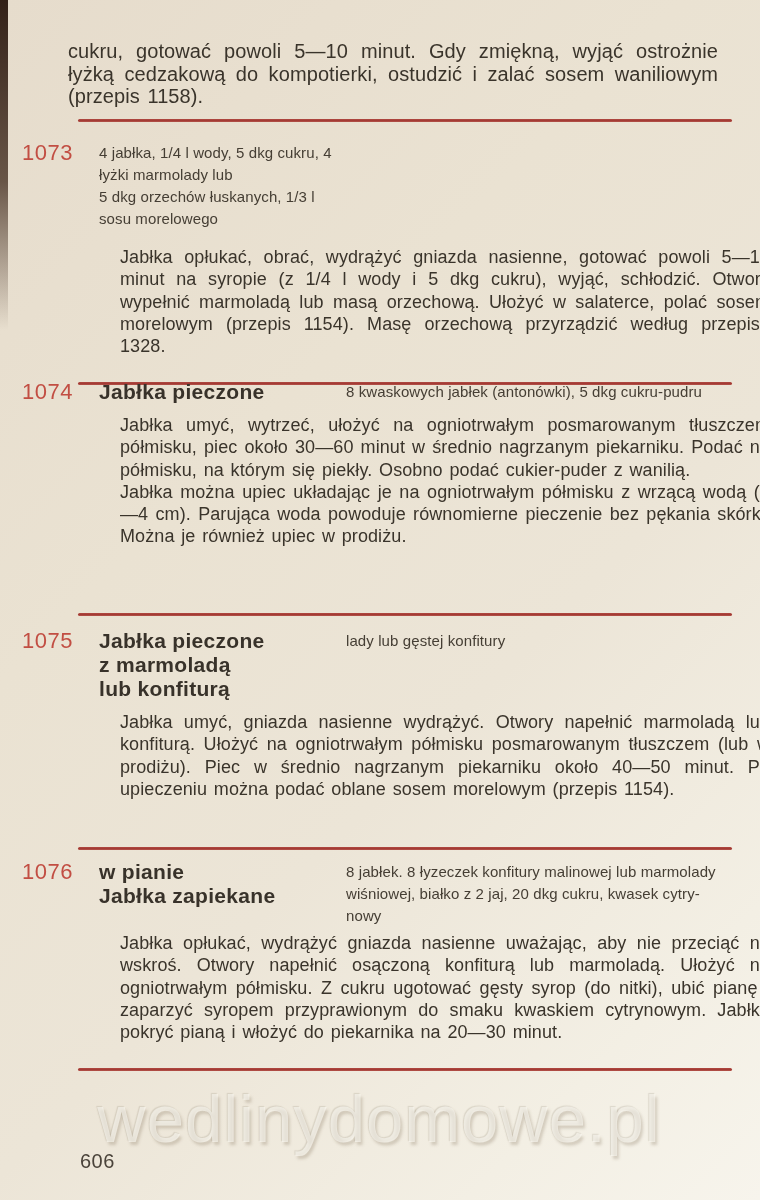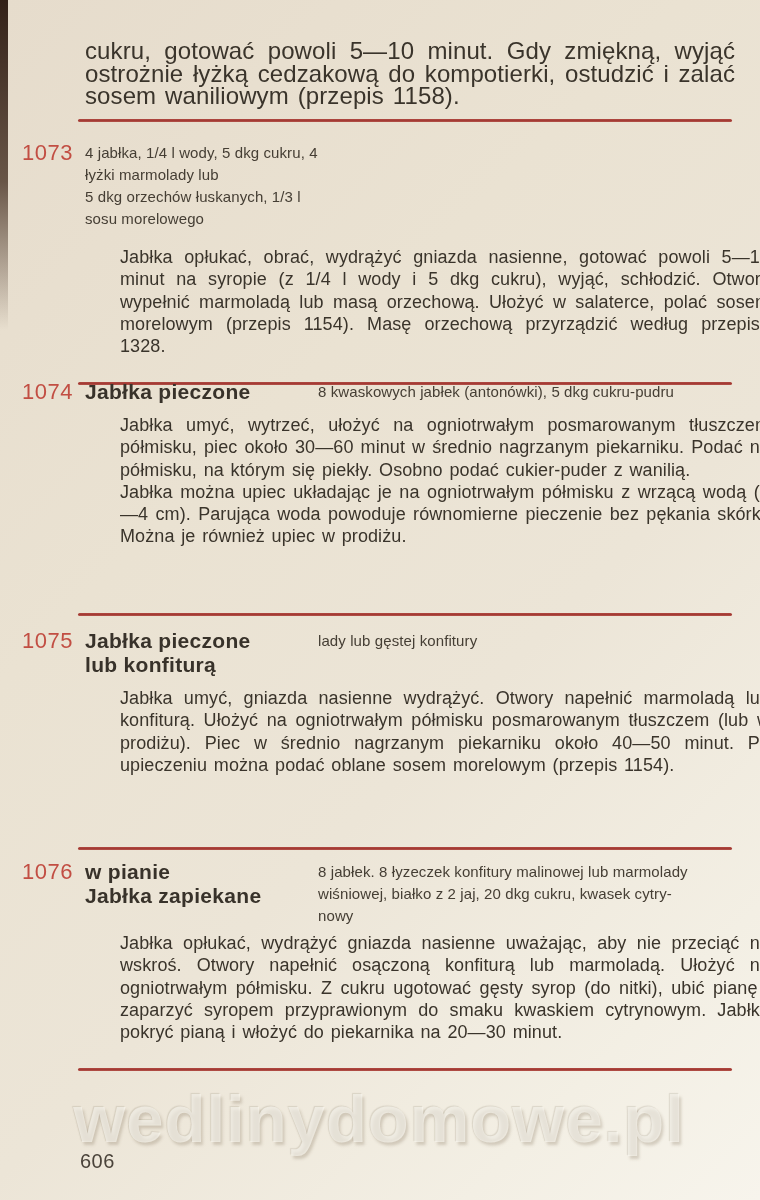--- a/index.html
+++ b/index.html
@@ -9,56 +9,56 @@
     overflow:hidden;
     background:linear-gradient(135deg,#e6dccc 0%,#eae2d2 35%,#ece5d7 60%,#f3efe4 85%,#f7f4ec 100%);
     font-family:"Liberation Sans","DejaVu Sans",sans-serif;
     color:#3b352c;
   }
   .scan-edge{
     position:absolute;left:0;top:0;width:8px;height:330px;
     background:linear-gradient(180deg,rgba(42,24,15,0.95) 0%,rgba(62,40,26,0.75) 55%,rgba(80,55,35,0.0) 100%);
   }
   .intro{
-    position:absolute;left:85px;width:650px;top:40px;
-    font-size:24px;line-height:22.5px;text-align:justify;
+    position:absolute;left:68px;width:650px;top:40px;
+    font-size:20px;line-height:22.5px;text-align:justify;
     word-spacing:0.09em;letter-spacing:0.1px;color:#3a342b;
   }
   .rule{
     position:absolute;left:78px;width:654px;height:3px;
     background:linear-gradient(180deg,#b04a42 0%,#a13832 60%,#b85a50 100%);
     border-radius:2px;
   }
   .r1{top:119px}.r2{top:382px}.r3{top:613px}.r4{top:847px}.r5{top:1068px}
   .recipe{
     position:absolute;left:22px;width:713px;
   }
   .s1073{top:141px}.s1074{top:380px}.s1075{top:629px}.s1076{top:860px}
   .rec-head{
-    display:grid;grid-template-columns:63px 233px 1fr;align-items:start;
+    display:grid;grid-template-columns:63px 233px 1fr;align-items:start;gap:14px;
   }
   .rec-num{
     font-size:22px;line-height:24px;color:#c24e43;letter-spacing:0.5px;
   }
   .rec-title{
     font-size:21px;line-height:24px;font-weight:bold;color:#38322a;letter-spacing:0.3px;
   }
   .rec-ing{
     font-size:15px;line-height:22px;color:#453e34;letter-spacing:0.1px;padding-top:1px;
   }
   .rec-body{
     margin-left:98px;width:650px;
     font-size:18px;line-height:22.3px;text-align:justify;
     word-spacing:0.09em;letter-spacing:0.1px;color:#3a342b;
   }
   .mt16{margin-top:16px}.mt10{margin-top:10px}.mt5{margin-top:5px}
   .watermark{
     position:absolute;left:20px;right:22px;top:1080px;
     text-align:center;
-    font-size:67px;font-weight:bold;letter-spacing:1px;
+    font-size:67px;font-weight:normal;letter-spacing:1px;
     color:rgba(252,250,244,0.62);
     text-shadow:2px 3px 3px rgba(135,120,95,0.30), -1px -1px 1px rgba(115,105,85,0.18);
     white-space:nowrap;
   }
   .page-num{
     position:absolute;left:80px;top:1150px;
     font-size:20px;color:#4a433a;letter-spacing:0.5px;
   }
 </style>
 </head>
@@ -103,20 +103,21 @@
       </div>
   </div>
 
   <div class="rule r3"></div>
 
   <div class="recipe s1075">
     <div class="rec-head">
       <div class="rec-num">1075</div>
       <div class="rec-title">
           <div class="title-line">Jabłka pieczone</div>
+          <div class="title-line">z marmoladą</div>
           <div class="title-line">lub konfiturą</div>
         </div>
       <div class="rec-ing">
           <div class="ing-line">lady lub gęstej konfitury</div>
         </div>
     </div>
     <div class="rec-body mt10">
         <div class="para">Jabłka umyć, gniazda nasienne wydrążyć. Otwory napełnić marmoladą lub konfiturą. Ułożyć na ogniotrwałym półmisku posmarowanym tłuszczem (lub w prodiżu). Piec w średnio nagrzanym piekarniku około 40—50 minut. Po upieczeniu można podać oblane sosem morelowym (przepis 1154).</div>
       </div>
   </div>

